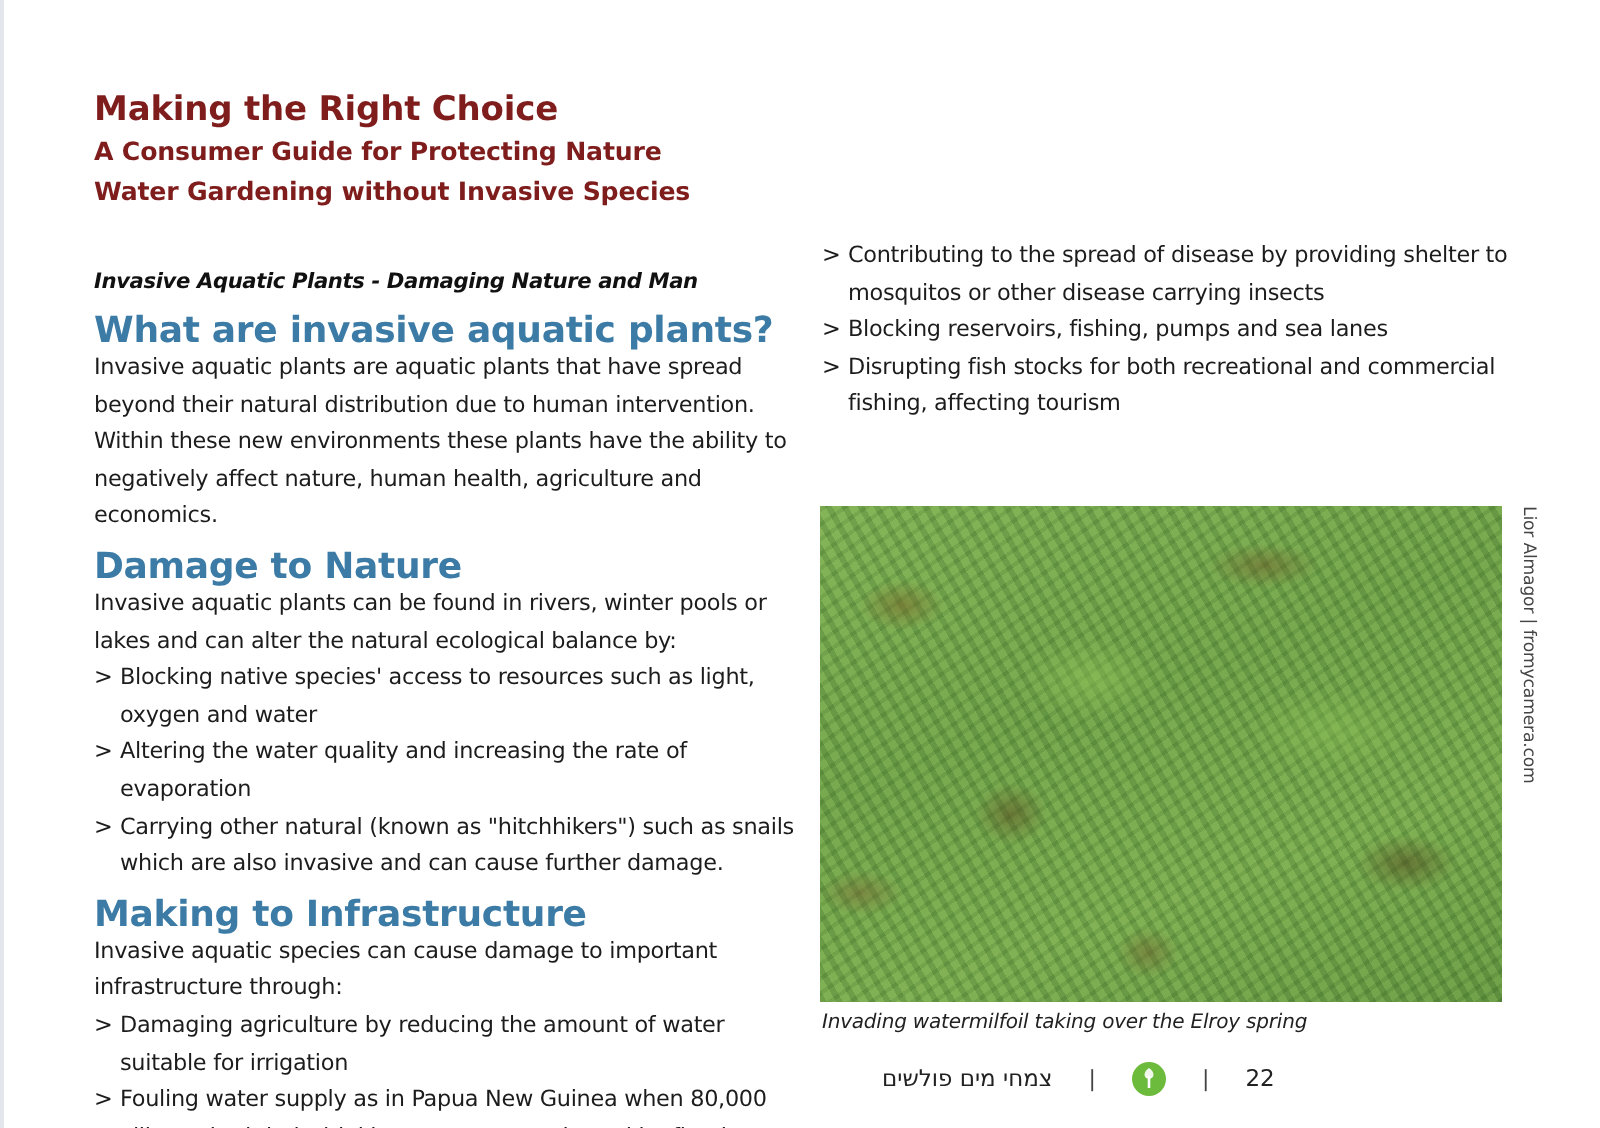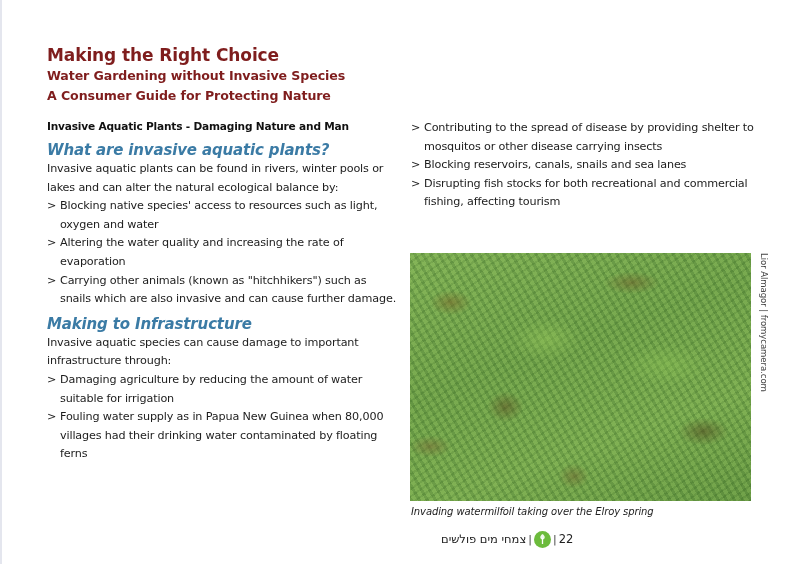--- a/index.html
+++ b/index.html
@@ -52,30 +52,30 @@
     }
     .col-right {
       left: 411px;
       top: 119px;
       width: 360px;
     }
     .section-title {
       font-weight: bold;
       font-size: 10.6px;
       color: #111;
-      margin: 0 0 6px 0;
+      margin: 15px 0 6px 0;
       line-height: 17px;
       letter-spacing: -0.2px;
+      font-style: italic;
     }
     .sub-heading {
       color: #3b7ba5;
-      font-size: 15px;
+      font-size: 18px;
       line-height: 19px;
       margin: 0;
-      font-style: italic;
     }
     p.body-text {
       margin: 0 0 4px 0;
     }
     ul.bullets {
       list-style: none;
       margin: 0 0 4px 0;
       padding: 0;
     }
     ul.bullets li {
@@ -127,21 +127,21 @@
       letter-spacing: -0.1px;
       font-style: italic;
     }
     .footer {
       position: absolute;
       left: 441px;
       top: 529px;
       height: 20px;
       display: flex;
       align-items: center;
-      gap: 2px;
+      gap: 18px;
       font-size: 11px;
       color: #222;
     }
     .footer .hebrew {
       direction: rtl;
       font-size: 11.5px;
     }
     .footer .sep {
       font-size: 11px;
       color: #444;
@@ -160,48 +160,50 @@
       font-size: 11.5px;
     }
   </style>
 </head>
 <body>
 
 <div class="page-edge"></div>
 
 <div class="header">
   <div class="title">Making the Right Choice</div>
+  <div class="sub">A Consumer Guide for Protecting Nature</div>
   <div class="sub">Water Gardening without Invasive Species</div>
-  <div class="sub">A Consumer Guide for Protecting Nature</div>
 </div>
 
 <div class="col col-left">
   <div class="section-title">Invasive Aquatic Plants - Damaging Nature and Man</div>
 
   <h3 class="sub-heading">What are invasive aquatic plants?</h3>
-
+  <p class="body-text" style="margin-bottom:6px;">Invasive aquatic plants are aquatic plants that have spread beyond their natural distribution due to human intervention. Within these new environments these plants have the ability to negatively affect nature, human health, agriculture and economics.</p>
+
+  <h3 class="sub-heading">Damage to Nature</h3>
   <p class="body-text" style="margin-bottom:0;">Invasive aquatic plants can be found in rivers, winter pools or lakes and can alter the natural ecological balance by:</p>
   <ul class="bullets" style="margin-bottom:6px;">
     <li><span class="marker">&gt;</span><span>Blocking native species' access to resources such as light, oxygen and water</span></li>
     <li><span class="marker">&gt;</span><span>Altering the water quality and increasing the rate of evaporation</span></li>
-    <li><span class="marker">&gt;</span><span>Carrying other animals (known as "hitchhikers") such as snails which are also invasive and can cause further damage.</span></li>
+    <li><span class="marker">&gt;</span><span>Carrying other natural (known as "hitchhikers") such as snails which are also invasive and can cause further damage.</span></li>
   </ul>
 
   <h3 class="sub-heading">Making to Infrastructure</h3>
   <p class="body-text" style="margin-bottom:0;">Invasive aquatic species can cause damage to important infrastructure through:</p>
   <ul class="bullets">
     <li><span class="marker">&gt;</span><span>Damaging agriculture by reducing the amount of water suitable for irrigation</span></li>
     <li><span class="marker">&gt;</span><span>Fouling water supply as in Papua New Guinea when 80,000 villages had their drinking water contaminated by floating ferns</span></li>
   </ul>
 </div>
 
 <div class="col col-right">
   <ul class="bullets">
     <li><span class="marker">&gt;</span><span>Contributing to the spread of disease by providing shelter to mosquitos or other disease carrying insects</span></li>
-    <li><span class="marker">&gt;</span><span>Blocking reservoirs, canals, snails and sea lanes</span></li>
+    <li><span class="marker">&gt;</span><span>Blocking reservoirs, fishing, pumps and sea lanes</span></li>
     <li><span class="marker">&gt;</span><span>Disrupting fish stocks for both recreational and commercial fishing, affecting tourism</span></li>
   </ul>
 </div>
 
 <div class="photo"></div>
 <div class="photo-credit">Lior Almagor | fromycamera.com</div>
 <div class="caption">Invading watermilfoil taking over the Elroy spring</div>
 
 <div class="footer">
   <span class="hebrew">צמחי מים פולשים</span>

